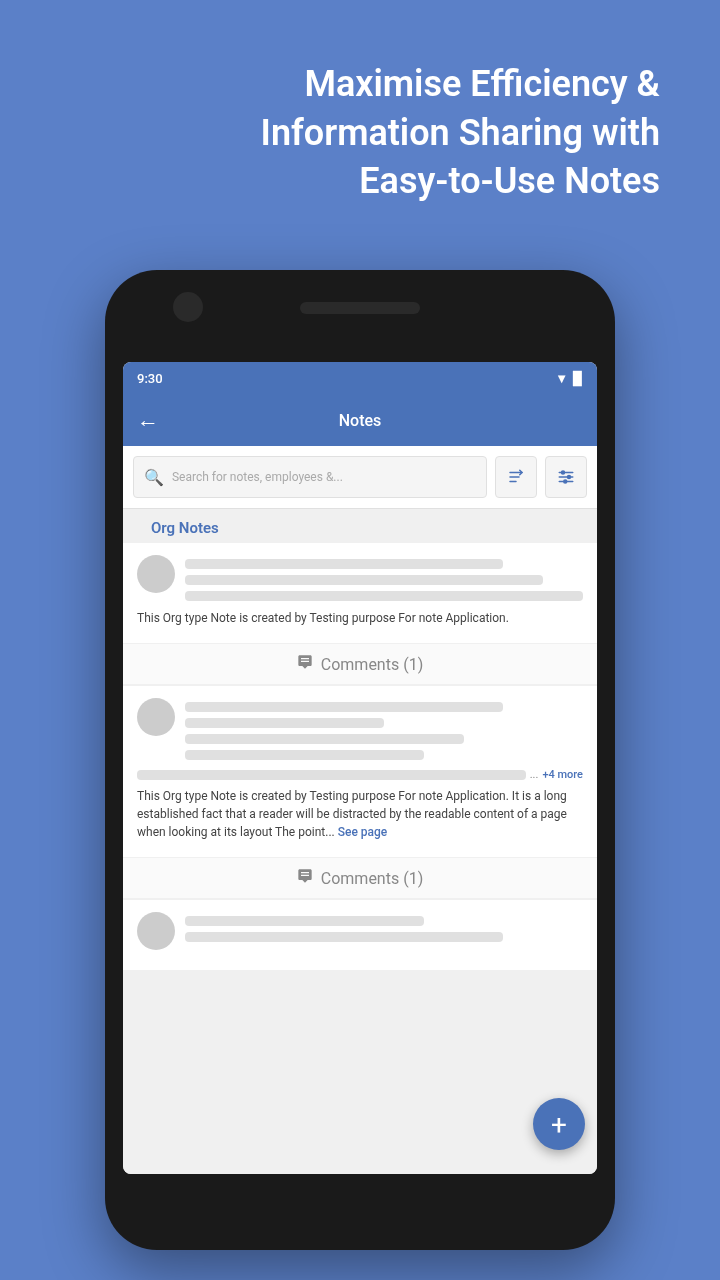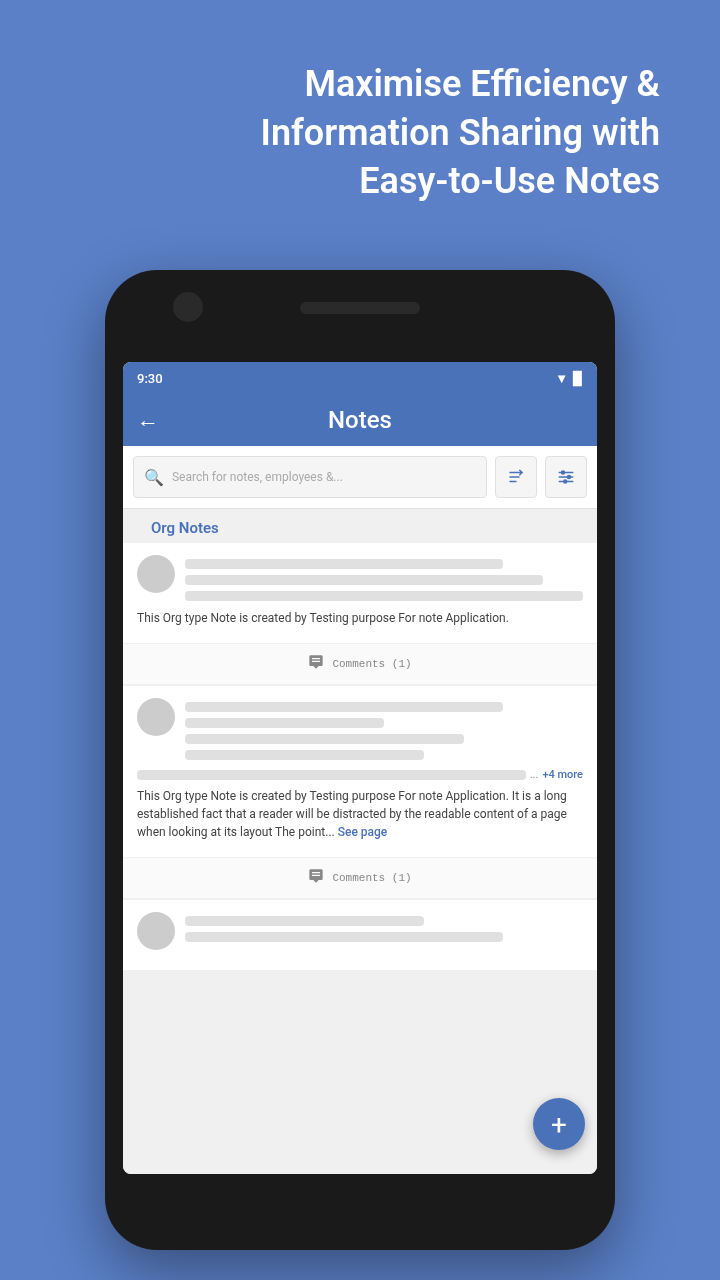--- a/index.html
+++ b/index.html
@@ -118,21 +118,21 @@
 
     .back-btn {
       color: #fff;
       font-size: 22px;
       cursor: pointer;
       margin-right: 12px;
     }
 
     .app-bar-title {
       color: #fff;
-      font-size: 24px;
+      font-size: 16px;
       font-weight: 500;
       flex: 1;
       text-align: center;
       margin-right: 34px;
     }
 
     
     .search-area {
       background: #fff;
       padding: 10px 10px;
@@ -275,22 +275,21 @@
       background: #fafafa;
     }
 
     .comment-icon {
       color: #888;
       font-size: 17px;
     }
 
     .comments-label {
       color: #888;
-      font-size: 11px;
-      font-family: Liberation Mono, monospace;
+      font-size: 16px;
     }
 
     .dotdot {
       color: #888;
       font-size: 11px;
     }
 
     
     .fab {
       position: absolute;

